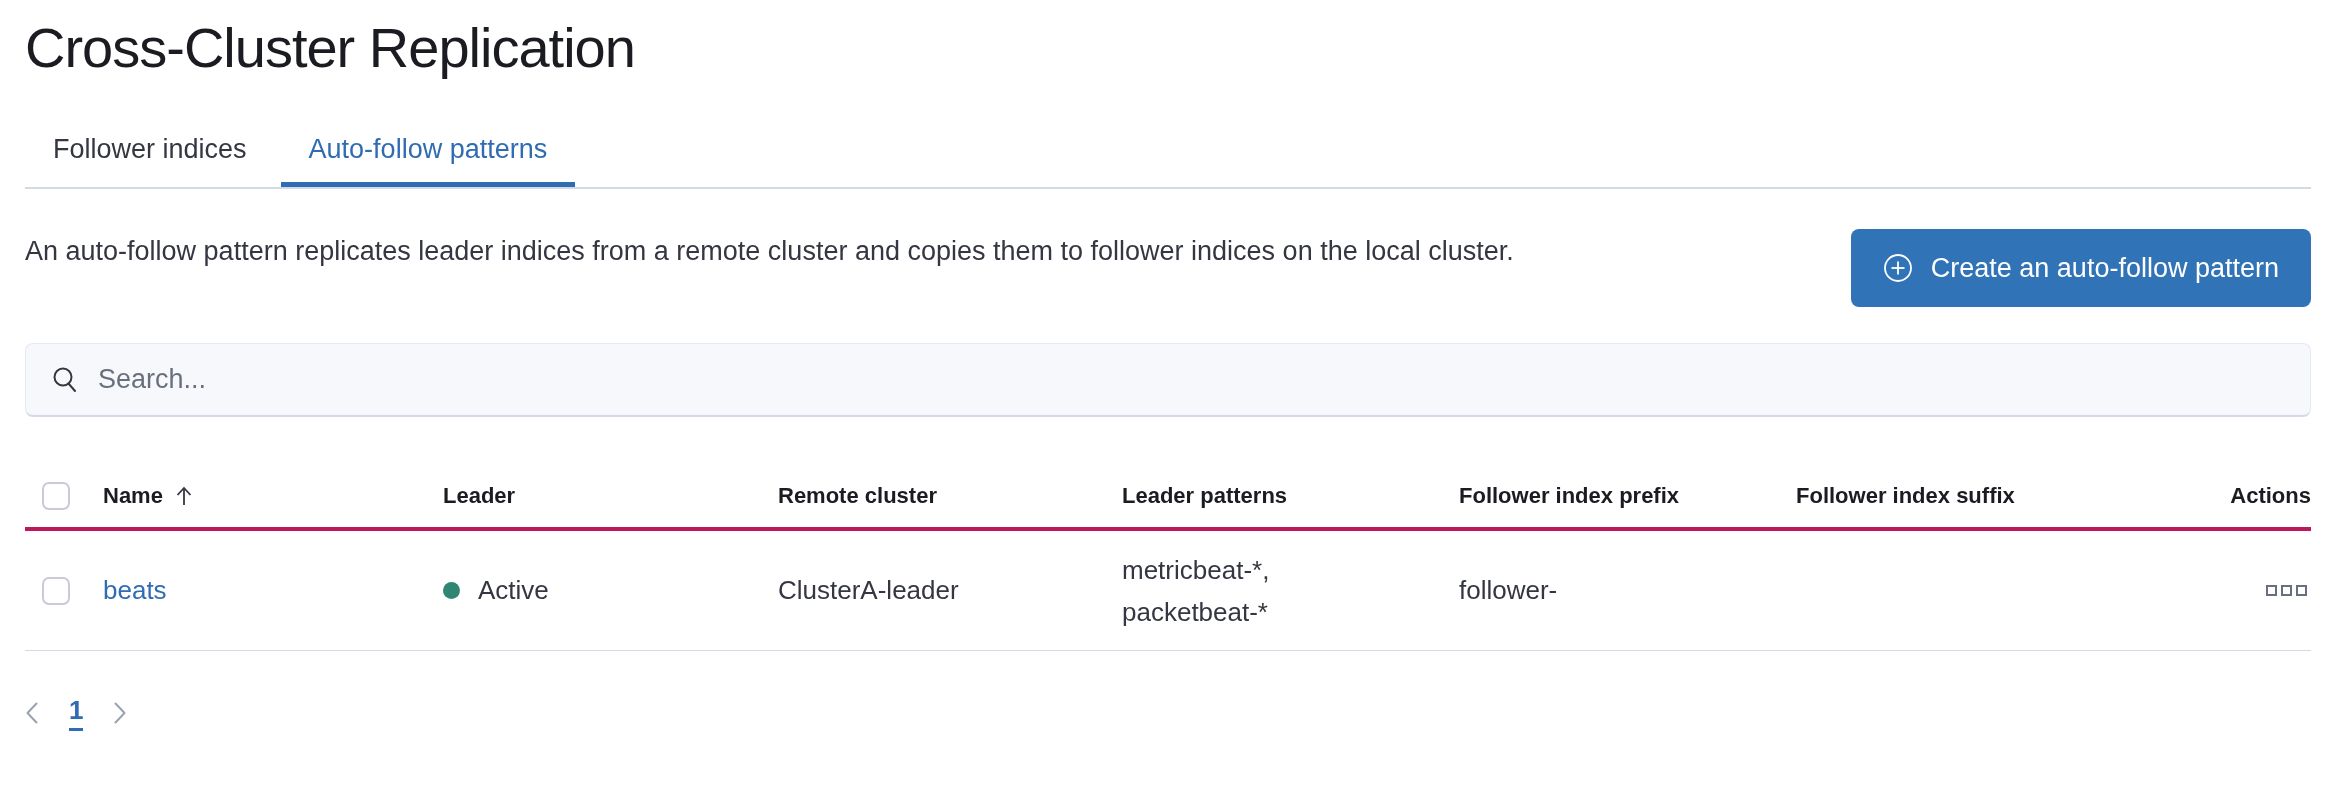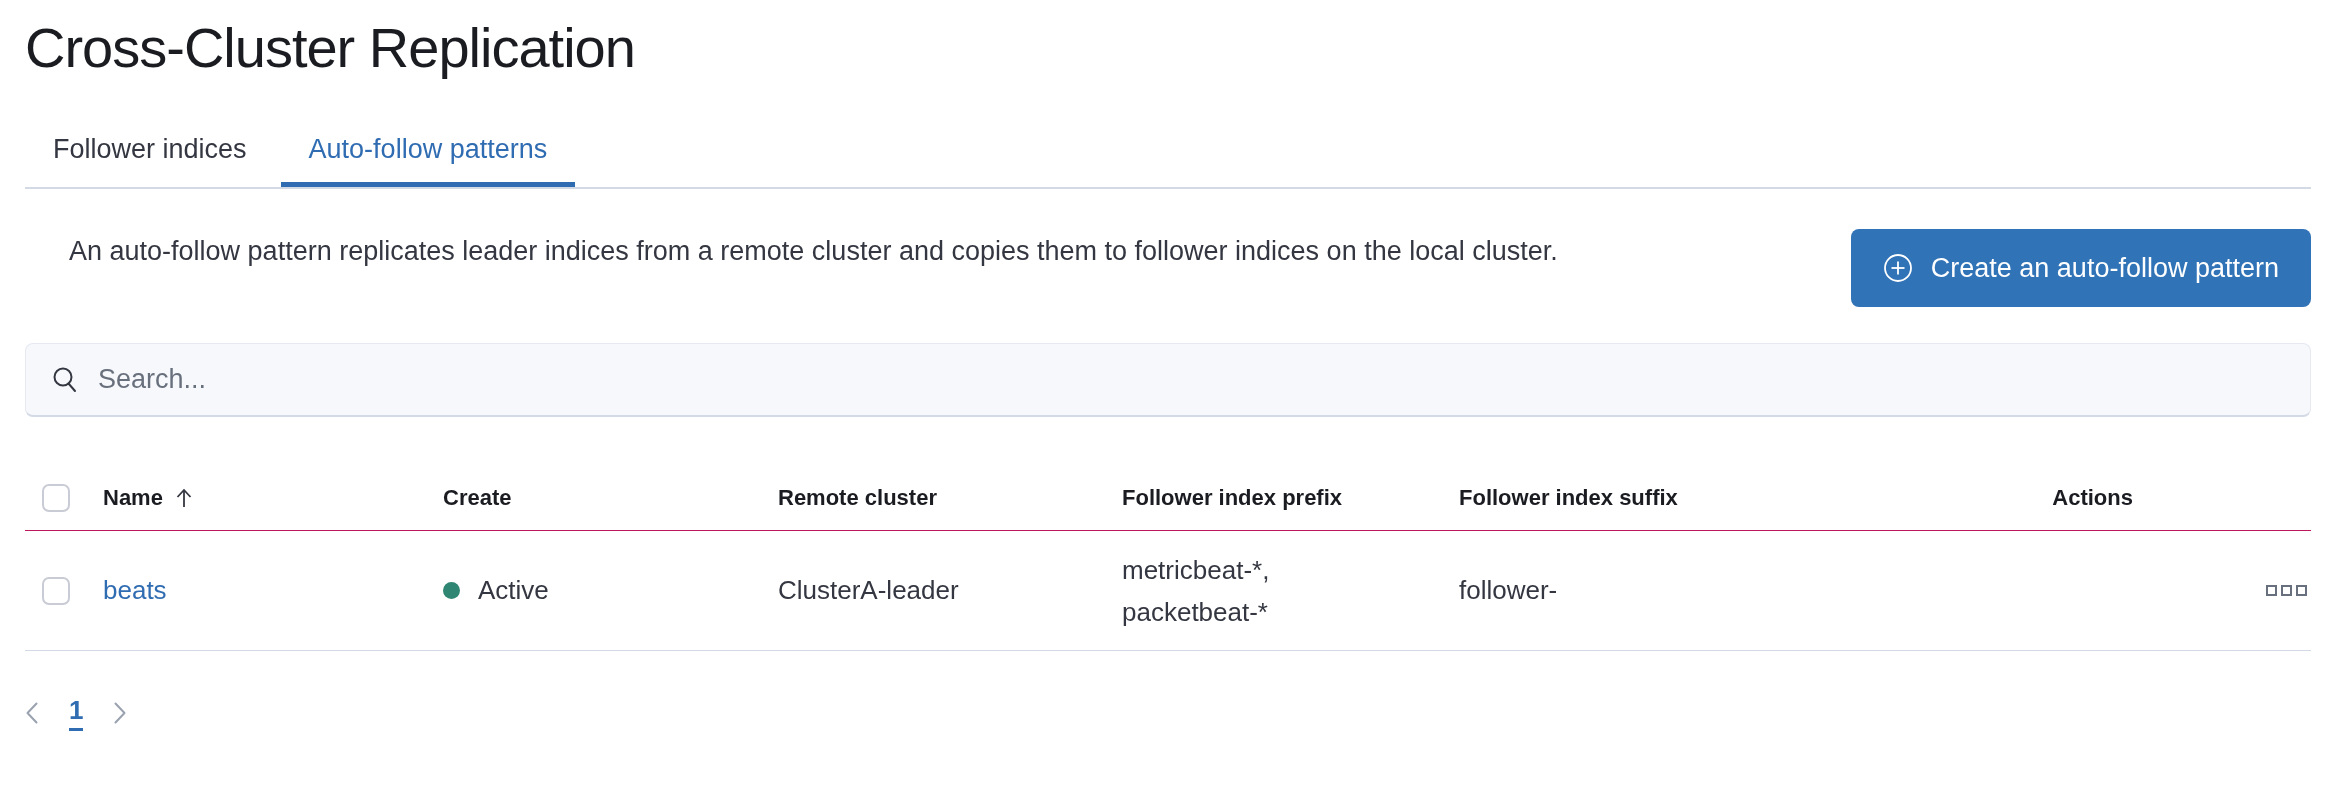--- a/index.html
+++ b/index.html
@@ -39,21 +39,20 @@
     color: #2f6cb2;
     box-shadow: inset 0 -5px 0 0 #2f6cb2;
   }
 
   
   .desc-row {
     display: flex;
     justify-content: space-between;
     align-items: flex-start;
     margin-top: 40px;
-    margin-left: 44px;
   }
   .description {
     font-size: 27px;
     line-height: 45px;
     max-width: 1720px;
     color: #343741;
   }
   .create-btn {
     display: flex;
     align-items: center;
@@ -98,21 +97,21 @@
 
   
   .table { margin-top: 48px; }
   .tr {
     display: grid;
     grid-template-columns: 78px 340px 335px 344px 337px 337px 337px 1fr;
     align-items: center;
   }
   .thead {
     height: 66px;
-    border-bottom: 1px solid #be185d;
+    border-bottom: 4px solid #be185d;
   }
   .th {
     font-size: 22px;
     font-weight: 700;
     color: #1a1c21;
     display: flex;
     align-items: center;
     gap: 10px;
   }
   .th.right, .td.right { justify-content: flex-end; text-align: right; }
@@ -221,22 +220,23 @@
       <div class="td">
         <div class="checkbox"></div>
       </div>
       <div class="th">
         <span>Name</span>
         <svg width="22" height="24" viewBox="0 0 22 24" fill="none">
           <line x1="11" y1="21" x2="11" y2="5" stroke="#343741" stroke-width="1.8"></line>
           <polyline points="4.5,11 11,4 17.5,11" stroke="#343741" stroke-width="1.8" fill="none"></polyline>
         </svg>
       </div>
-      <div class="th">Create</div>
+      <div class="th">Leader</div>
       <div class="th">Remote cluster</div>
+      <div class="th">Leader patterns</div>
       <div class="th">Follower index prefix</div>
       <div class="th">Follower index suffix</div>
       <div class="th right">Actions</div>
     </div>
 
     <div class="tr tbody-row">
       <div class="td">
         <div class="checkbox"></div>
       </div>
       <div class="td">

